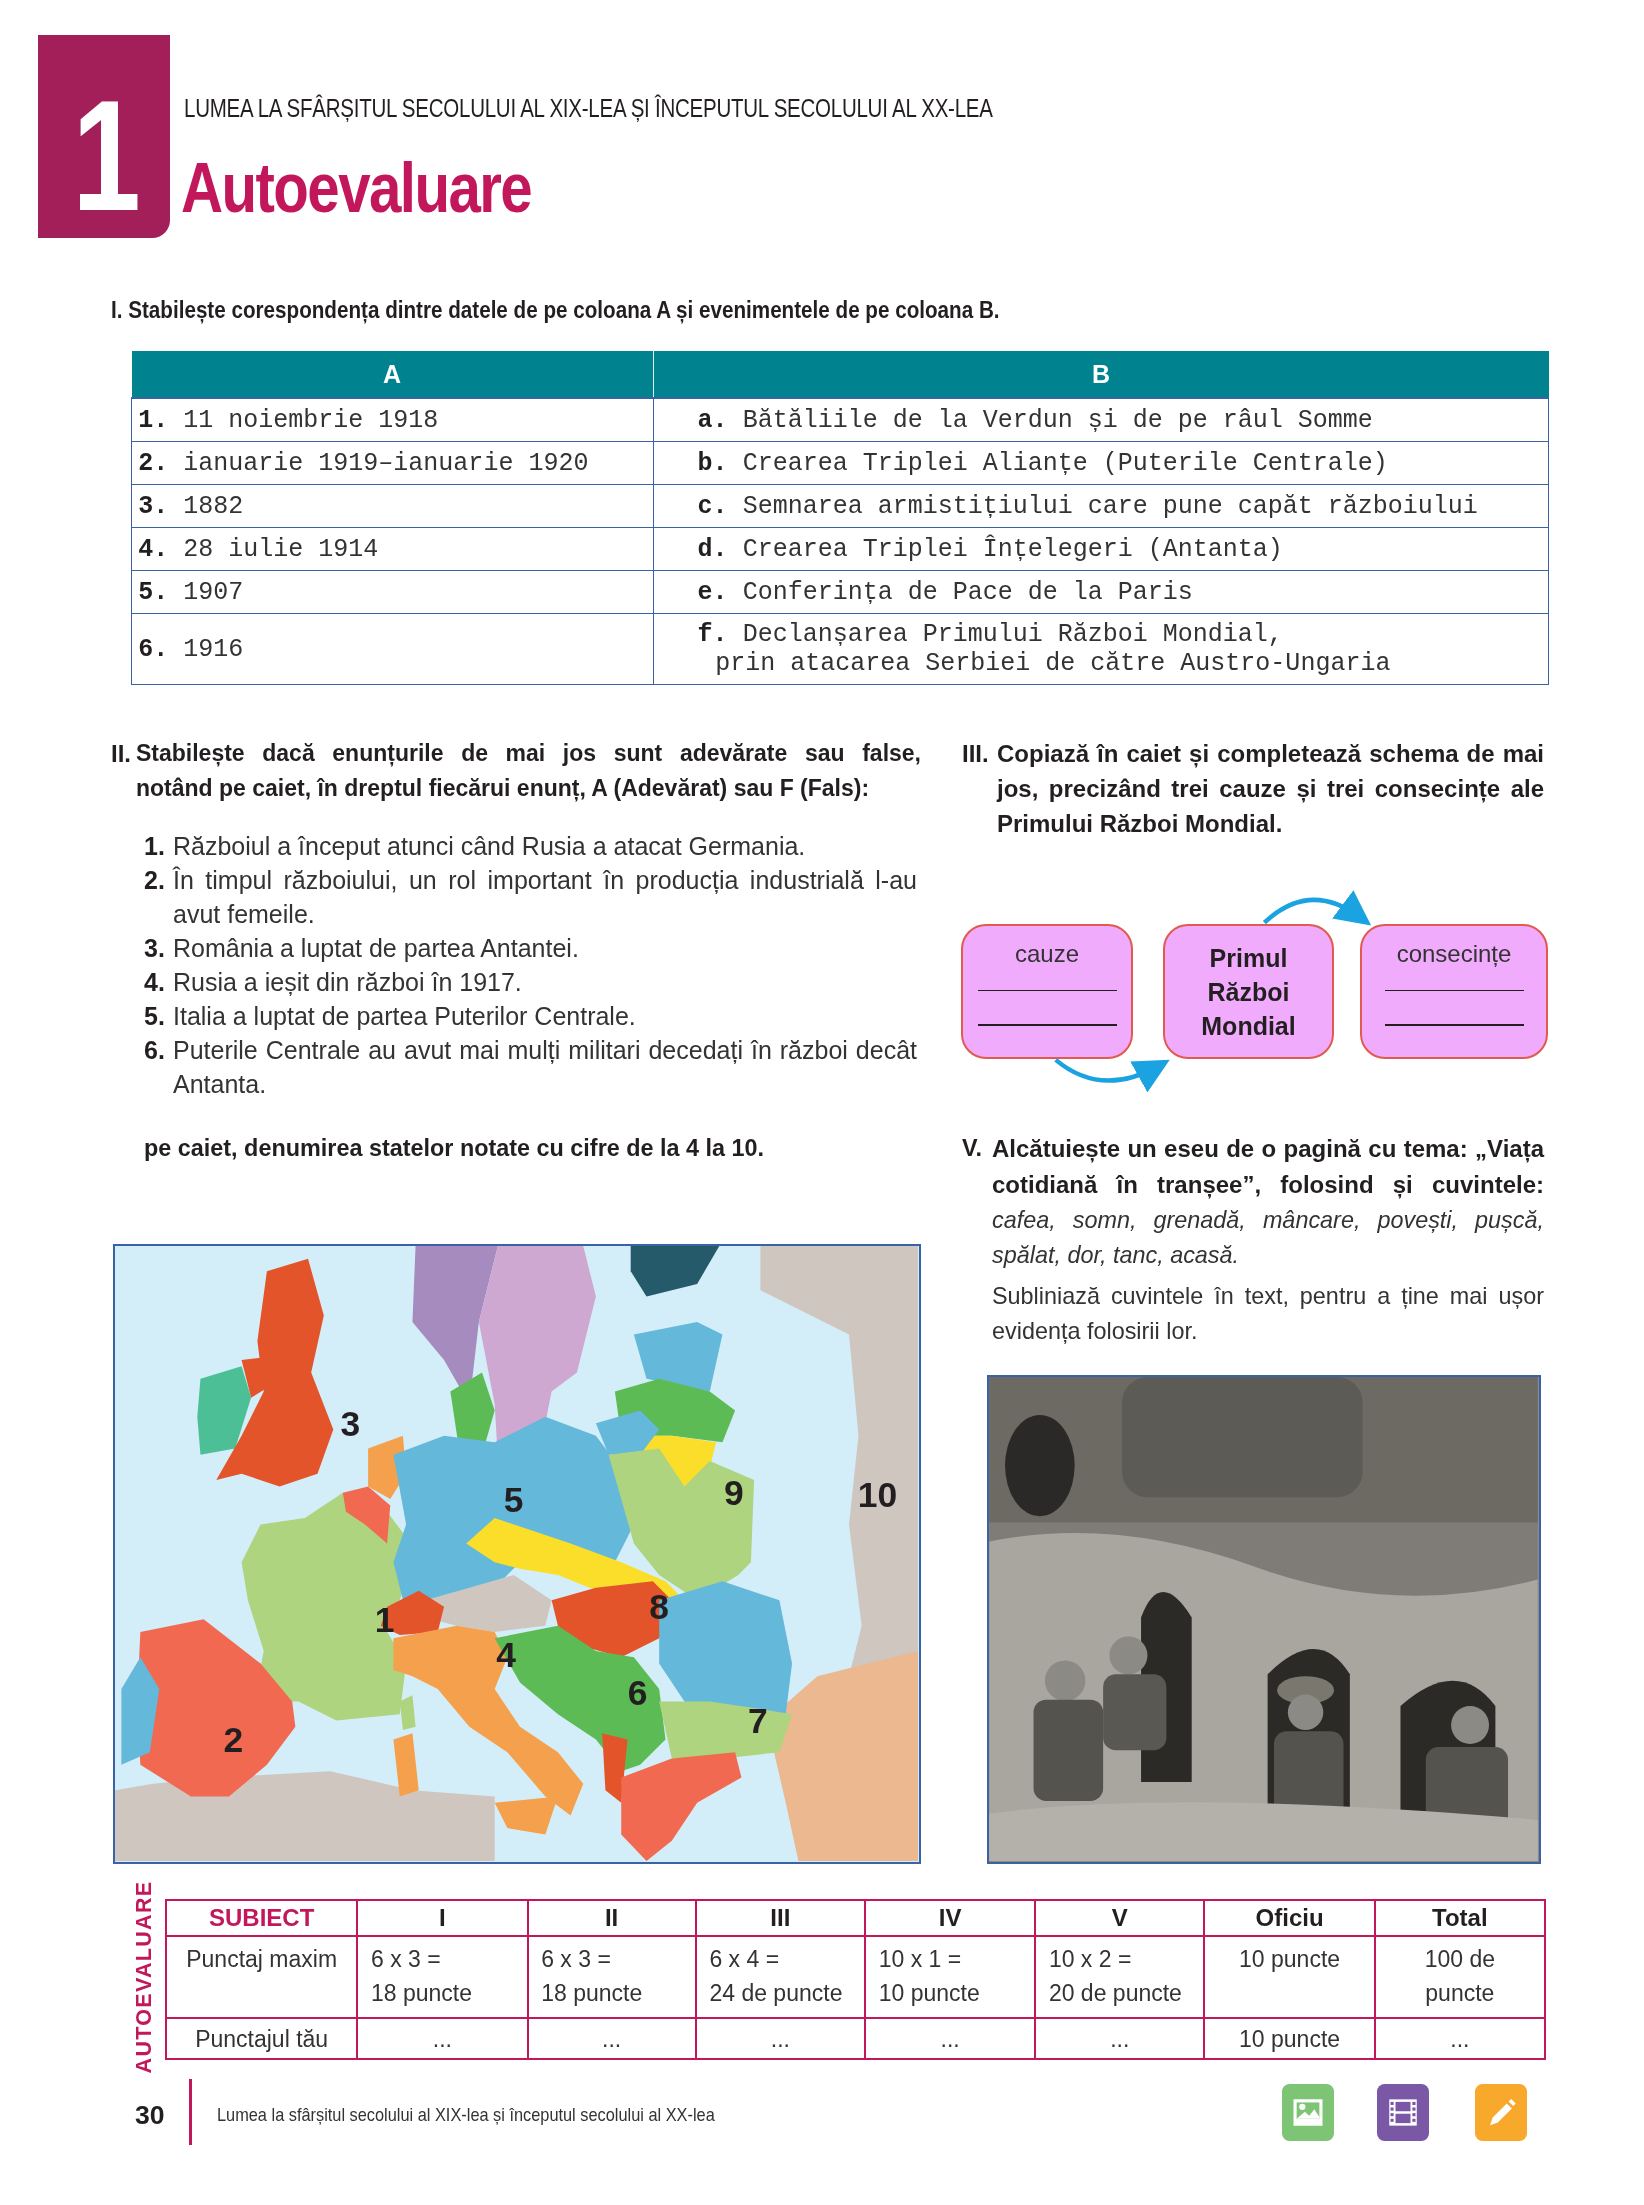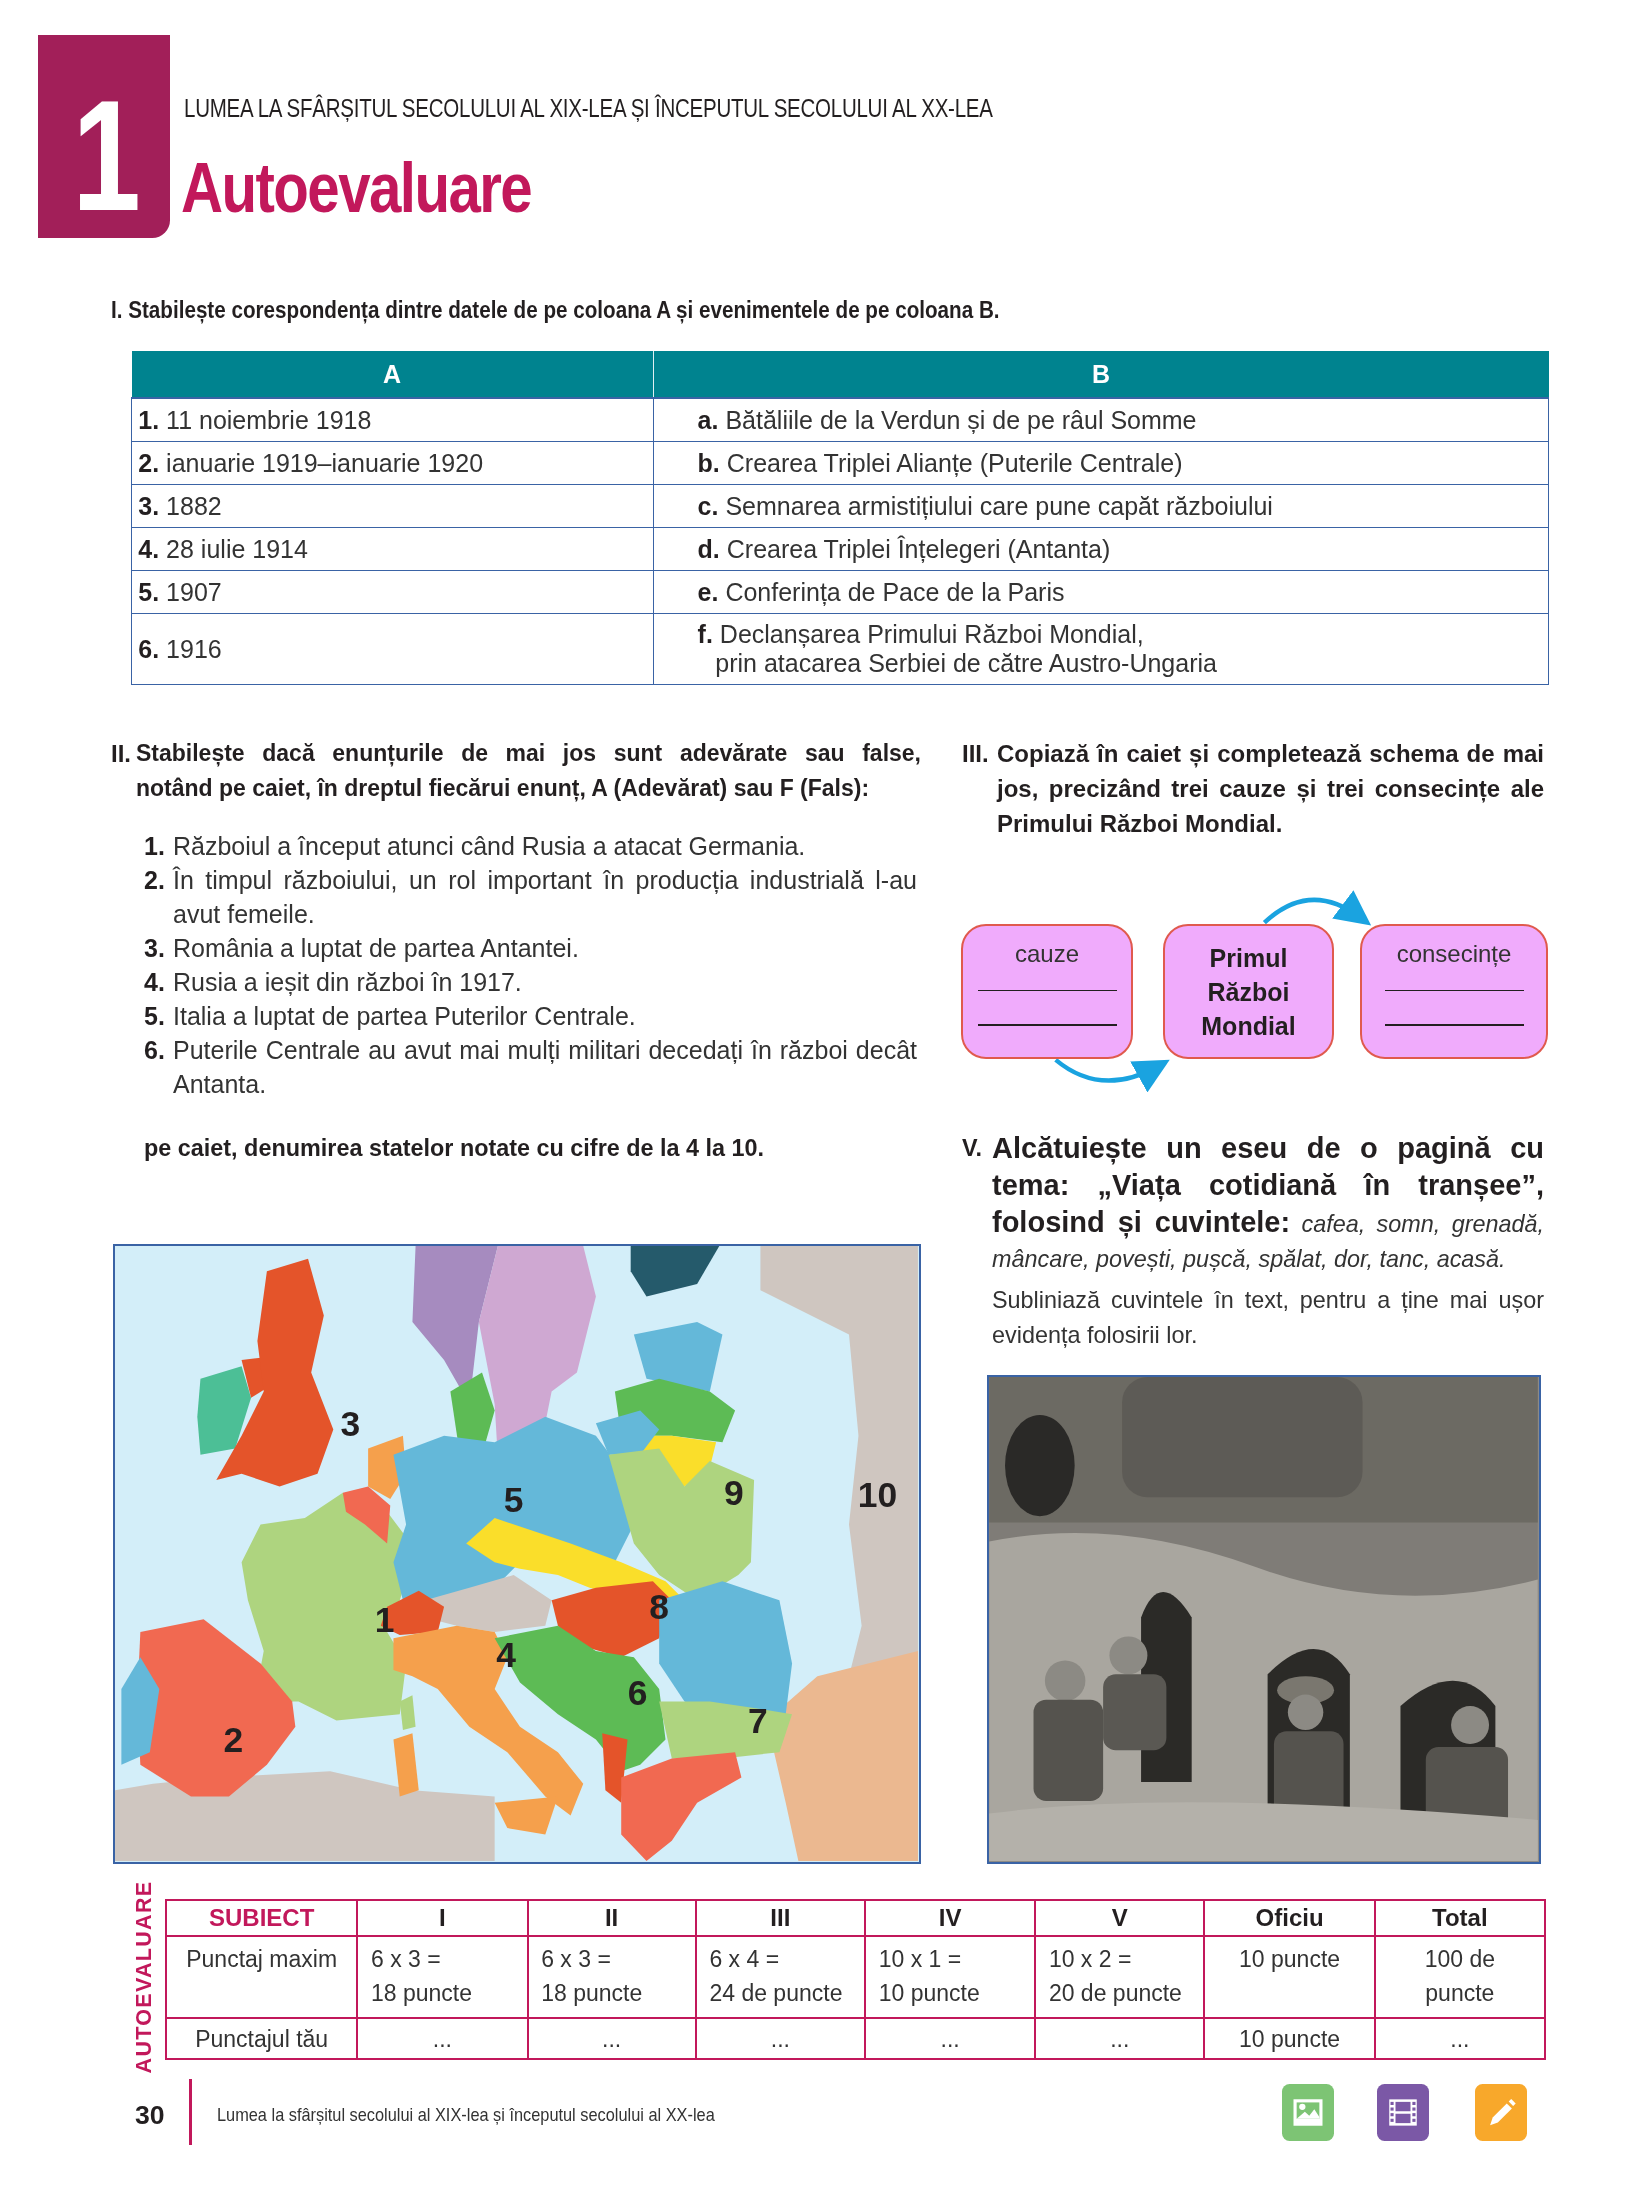--- a/index.html
+++ b/index.html
@@ -20,21 +20,21 @@
 
   
   .sec-head { font-weight:bold; font-size:24px; line-height:35px; color:#231f20; }
   .cond { transform:scaleX(0.86); transform-origin:left top; }
 
   
   .t1 { left:131px; top:351px; width:1418px; border-collapse:collapse; font-size:25px; }
   .t1 th { background:#00838f; color:#fff; font-weight:bold; height:44px; font-size:25px;
            border-bottom:2.5px solid #3a63a5; }
   .t1 th.c1 { border-right:1.3px solid #e0f0f2; }
-  .t1 td { border:1.9px solid #3a63a5; height:42px; padding:0 6.3px; vertical-align:middle; color:#333; }
+  .t1 td { border:1.9px solid #3a63a5; height:42px; padding:0 6.3px; vertical-align:middle; color:#333;font-family:Liberation Mono, monospace; }
   .t1 td.a { width:508px; }
   .t1 td.b { padding-left:44px; }
   .t1 tr.tall td { height:70px; }
   .t1 b { color:#231f20; }
   .t1 .cont { padding-left:17.7px; display:block; }
 
   
   .tf-list { left:144px; top:829px; width:773px; margin:0; padding:0; list-style:none; font-size:25px; line-height:34px; color:#333; }
   .tf-list li { display:flex; text-align:justify; }
   .tf-list .n { font-weight:bold; color:#231f20; min-width:29px; }
@@ -268,21 +268,21 @@
       <text x="978" y="410">9</text>
       <text x="1205" y="412">10</text>
     </g>
   </svg>
 </div>
 
 <div class="abs" style="left:962px; top:1131px; width:582px; font-size:23.4px; line-height:35px;">
   <div style="display:flex;">
     <span class="sec-head" style="min-width:30px; font-size:23.4px;">V.</span>
     <div style="flex:1; text-align:justify;">
-      <span class="sec-head" style="font-size:29px;">Alcătuiește un eseu de o pagină cu tema: „Viața cotidiană în tranșee”, folosind și cuvintele:</span>
+      <span class="sec-head" style="font-size:24px;">Alcătuiește un eseu de o pagină cu tema: „Viața cotidiană în tranșee”, folosind și cuvintele:</span>
       <i style="color:#333;">cafea, somn, grenadă, mâncare, povești, pușcă, spălat, dor, tanc, acasă.</i>
       <div style="margin-top:6.3px; color:#333; text-align:justify;">Subliniază cuvintele în text, pentru a ține mai ușor evidența folosirii lor.</div>
     </div>
   </div>
 </div>
 
 <div class="abs photo-frame">
   <svg width="549" height="484" viewBox="0 0 867 765">
     <rect width="867" height="765" fill="#7f7c77"></rect>
     <rect width="867" height="230" fill="#6c6a63"></rect>

